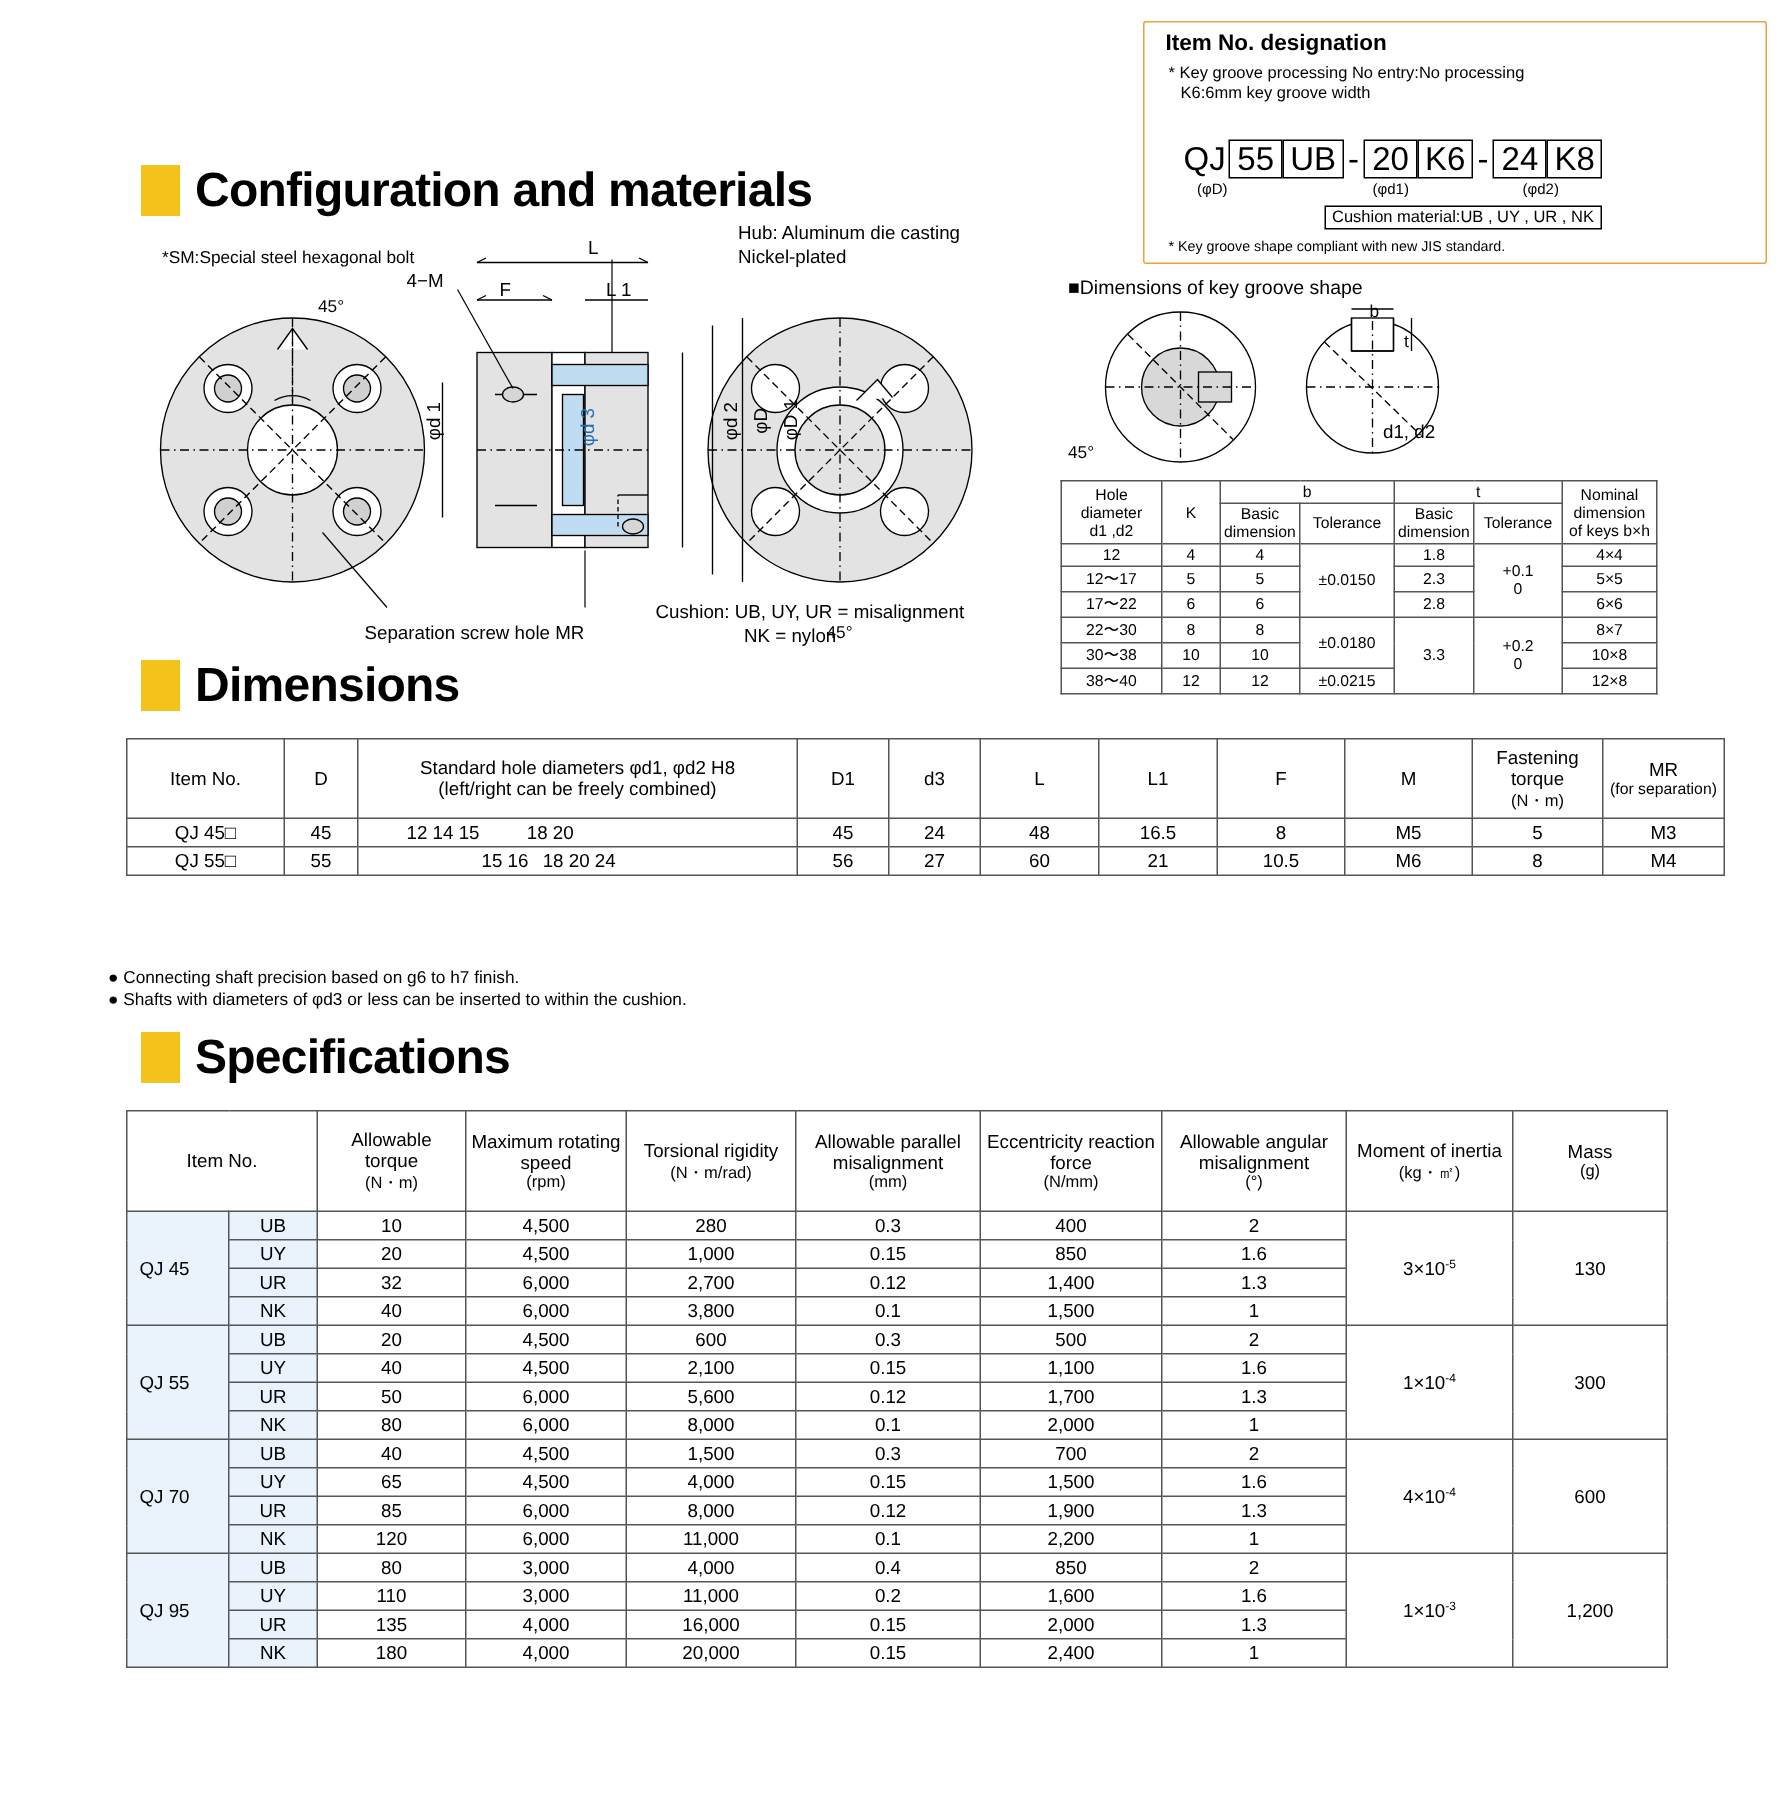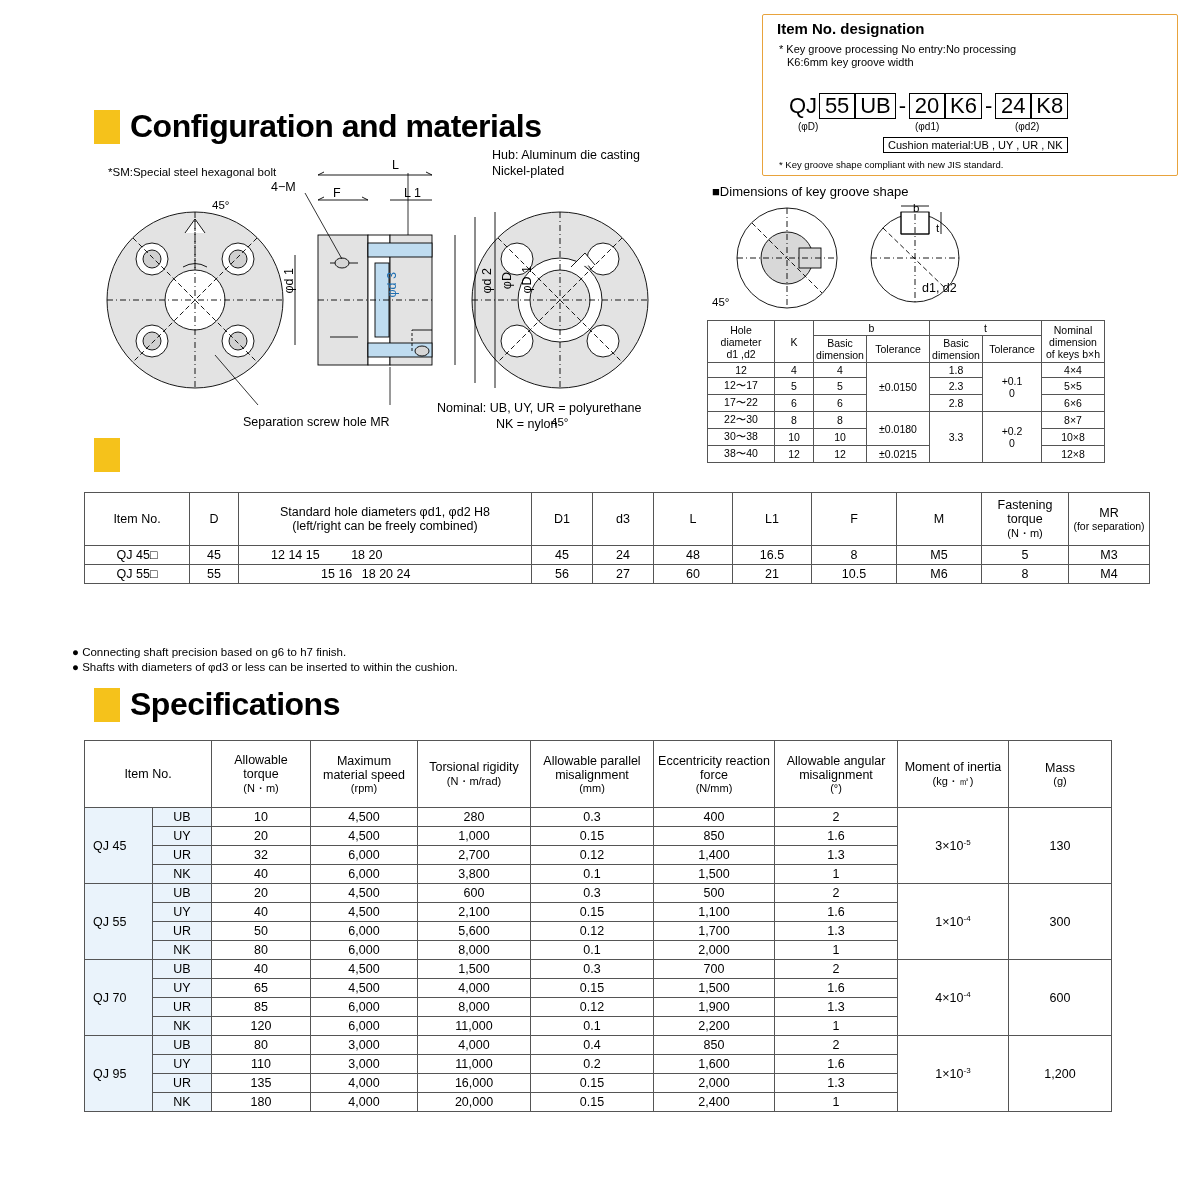--- a/index.html
+++ b/index.html
@@ -101,20 +101,21 @@
   <div class="cushion">Cushion material:UB , UY , UR , NK</div>
   <div class="note2">* Key groove shape compliant with new JIS standard.</div>
 </div>
 
 <div class="sec-title" id="h-config">
   <span class="bar"></span>
   <span class="txt">Configuration and materials</span>
 </div>
 <div class="sec-title" id="h-dims">
   <span class="bar"></span>
+  <span class="txt">Dimensions</span>
 </div>
 <div class="sec-title" id="h-spec">
   <span class="bar"></span>
   <span class="txt">Specifications</span>
 </div>
 
 <svg id="drawing" width="700" height="290" viewBox="0 0 700 290" style="position:absolute;left:90px;top:155px;">
   <g stroke="#000" fill="none" stroke-width="0.9">
 
     <circle cx="105" cy="145" r="88" fill="#e3e3e3"></circle>
@@ -179,21 +180,21 @@
     <line x1="318" y1="18" x2="318" y2="80" stroke-width="0.8"></line>
     <line x1="168" y1="250" x2="125" y2="200" stroke-width="0.8"></line>
     <line x1="300" y1="250" x2="300" y2="212" stroke-width="0.8"></line>
   </g>
 </svg>
 
 <div class="dlabel sm" style="left:108px;top:166px;">*SM:Special steel hexagonal bolt</div>
 <div class="dlabel" style="left:492px;top:148px;">Hub: Aluminum die casting</div>
 <div class="dlabel" style="left:492px;top:164px;">Nickel-plated</div>
 <div class="dlabel" style="left:243px;top:415px;">Separation screw hole MR</div>
-<div class="dlabel" style="left:437px;top:401px;">Nominal: UB, UY, UR = polyurethane</div>
+<div class="dlabel" style="left:437px;top:401px;">Cushion: UB, UY, UR = misalignment</div>
 <div class="dlabel" style="left:496px;top:417px;">NK = nylon</div>
 <div class="dlabel" style="left:392px;top:158px;">L</div>
 <div class="dlabel" style="left:404px;top:186px;">L 1</div>
 <div class="dlabel" style="left:333px;top:186px;">F</div>
 <div class="dlabel" style="left:271px;top:180px;">4−M</div>
 <div class="dlabel sm" style="left:212px;top:199px;">45°</div>
 <div class="dlabel sm" style="left:551px;top:416px;">45°</div>
 <div class="dlabel sm" style="left:712px;top:296px;">45°</div>
 <div class="dlabel" style="left:282px;top:268px;writing-mode:vertical-rl;transform:rotate(180deg);">φd 1</div>
 <div class="dlabel" style="left:480px;top:268px;writing-mode:vertical-rl;transform:rotate(180deg);">φd 2</div>
@@ -360,21 +361,21 @@
 
 <table id="spectable">
   <tbody>
       <tr>
     <td colspan="2" style="width:108px;height:62px;">Item No.</td>
     <td style="width:92px;">
       <div>Allowable torque</div>
       <div style="font-size:11px;">(N・m)</div>
     </td>
     <td style="width:100px;">
-      <div>Maximum material speed</div>
+      <div>Maximum rotating speed</div>
       <div style="font-size:11px;">(rpm)</div>
     </td>
     <td style="width:106px;">
       <div>Torsional rigidity</div>
       <div style="font-size:11px;">(N・m/rad)</div>
     </td>
     <td style="width:116px;">
       <div>Allowable parallel misalignment</div>
       <div style="font-size:11px;">(mm)</div>
     </td>

